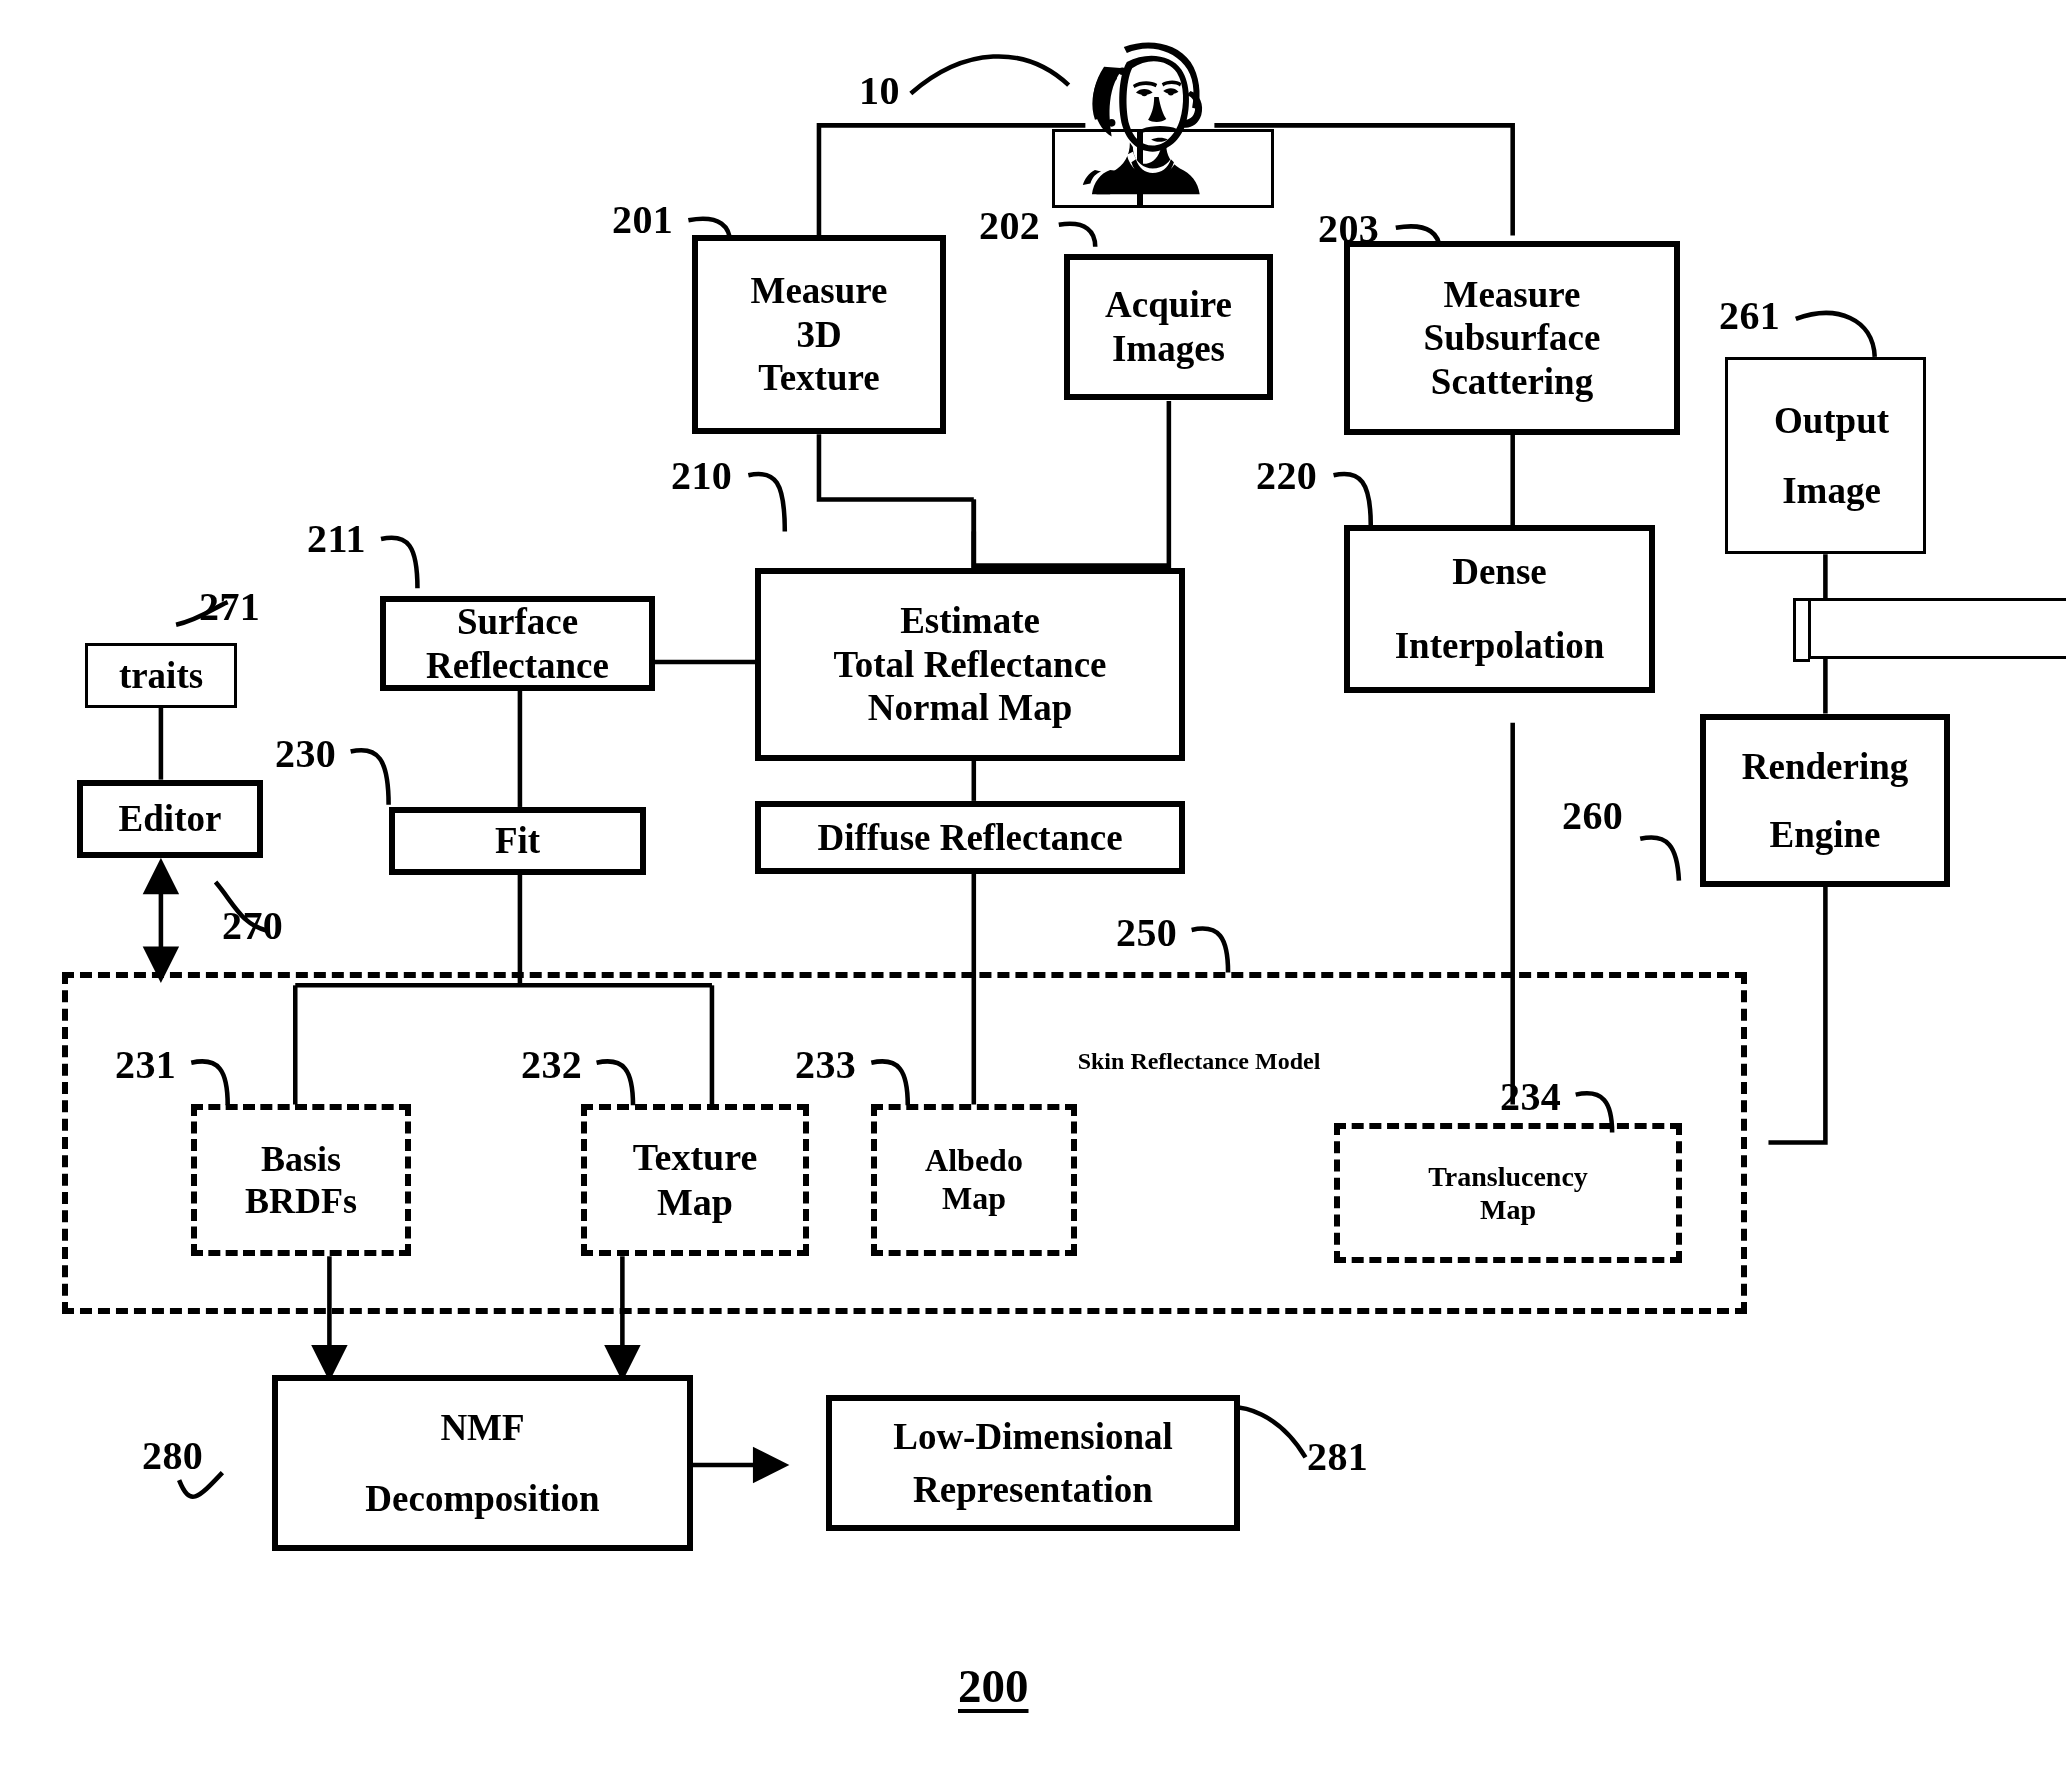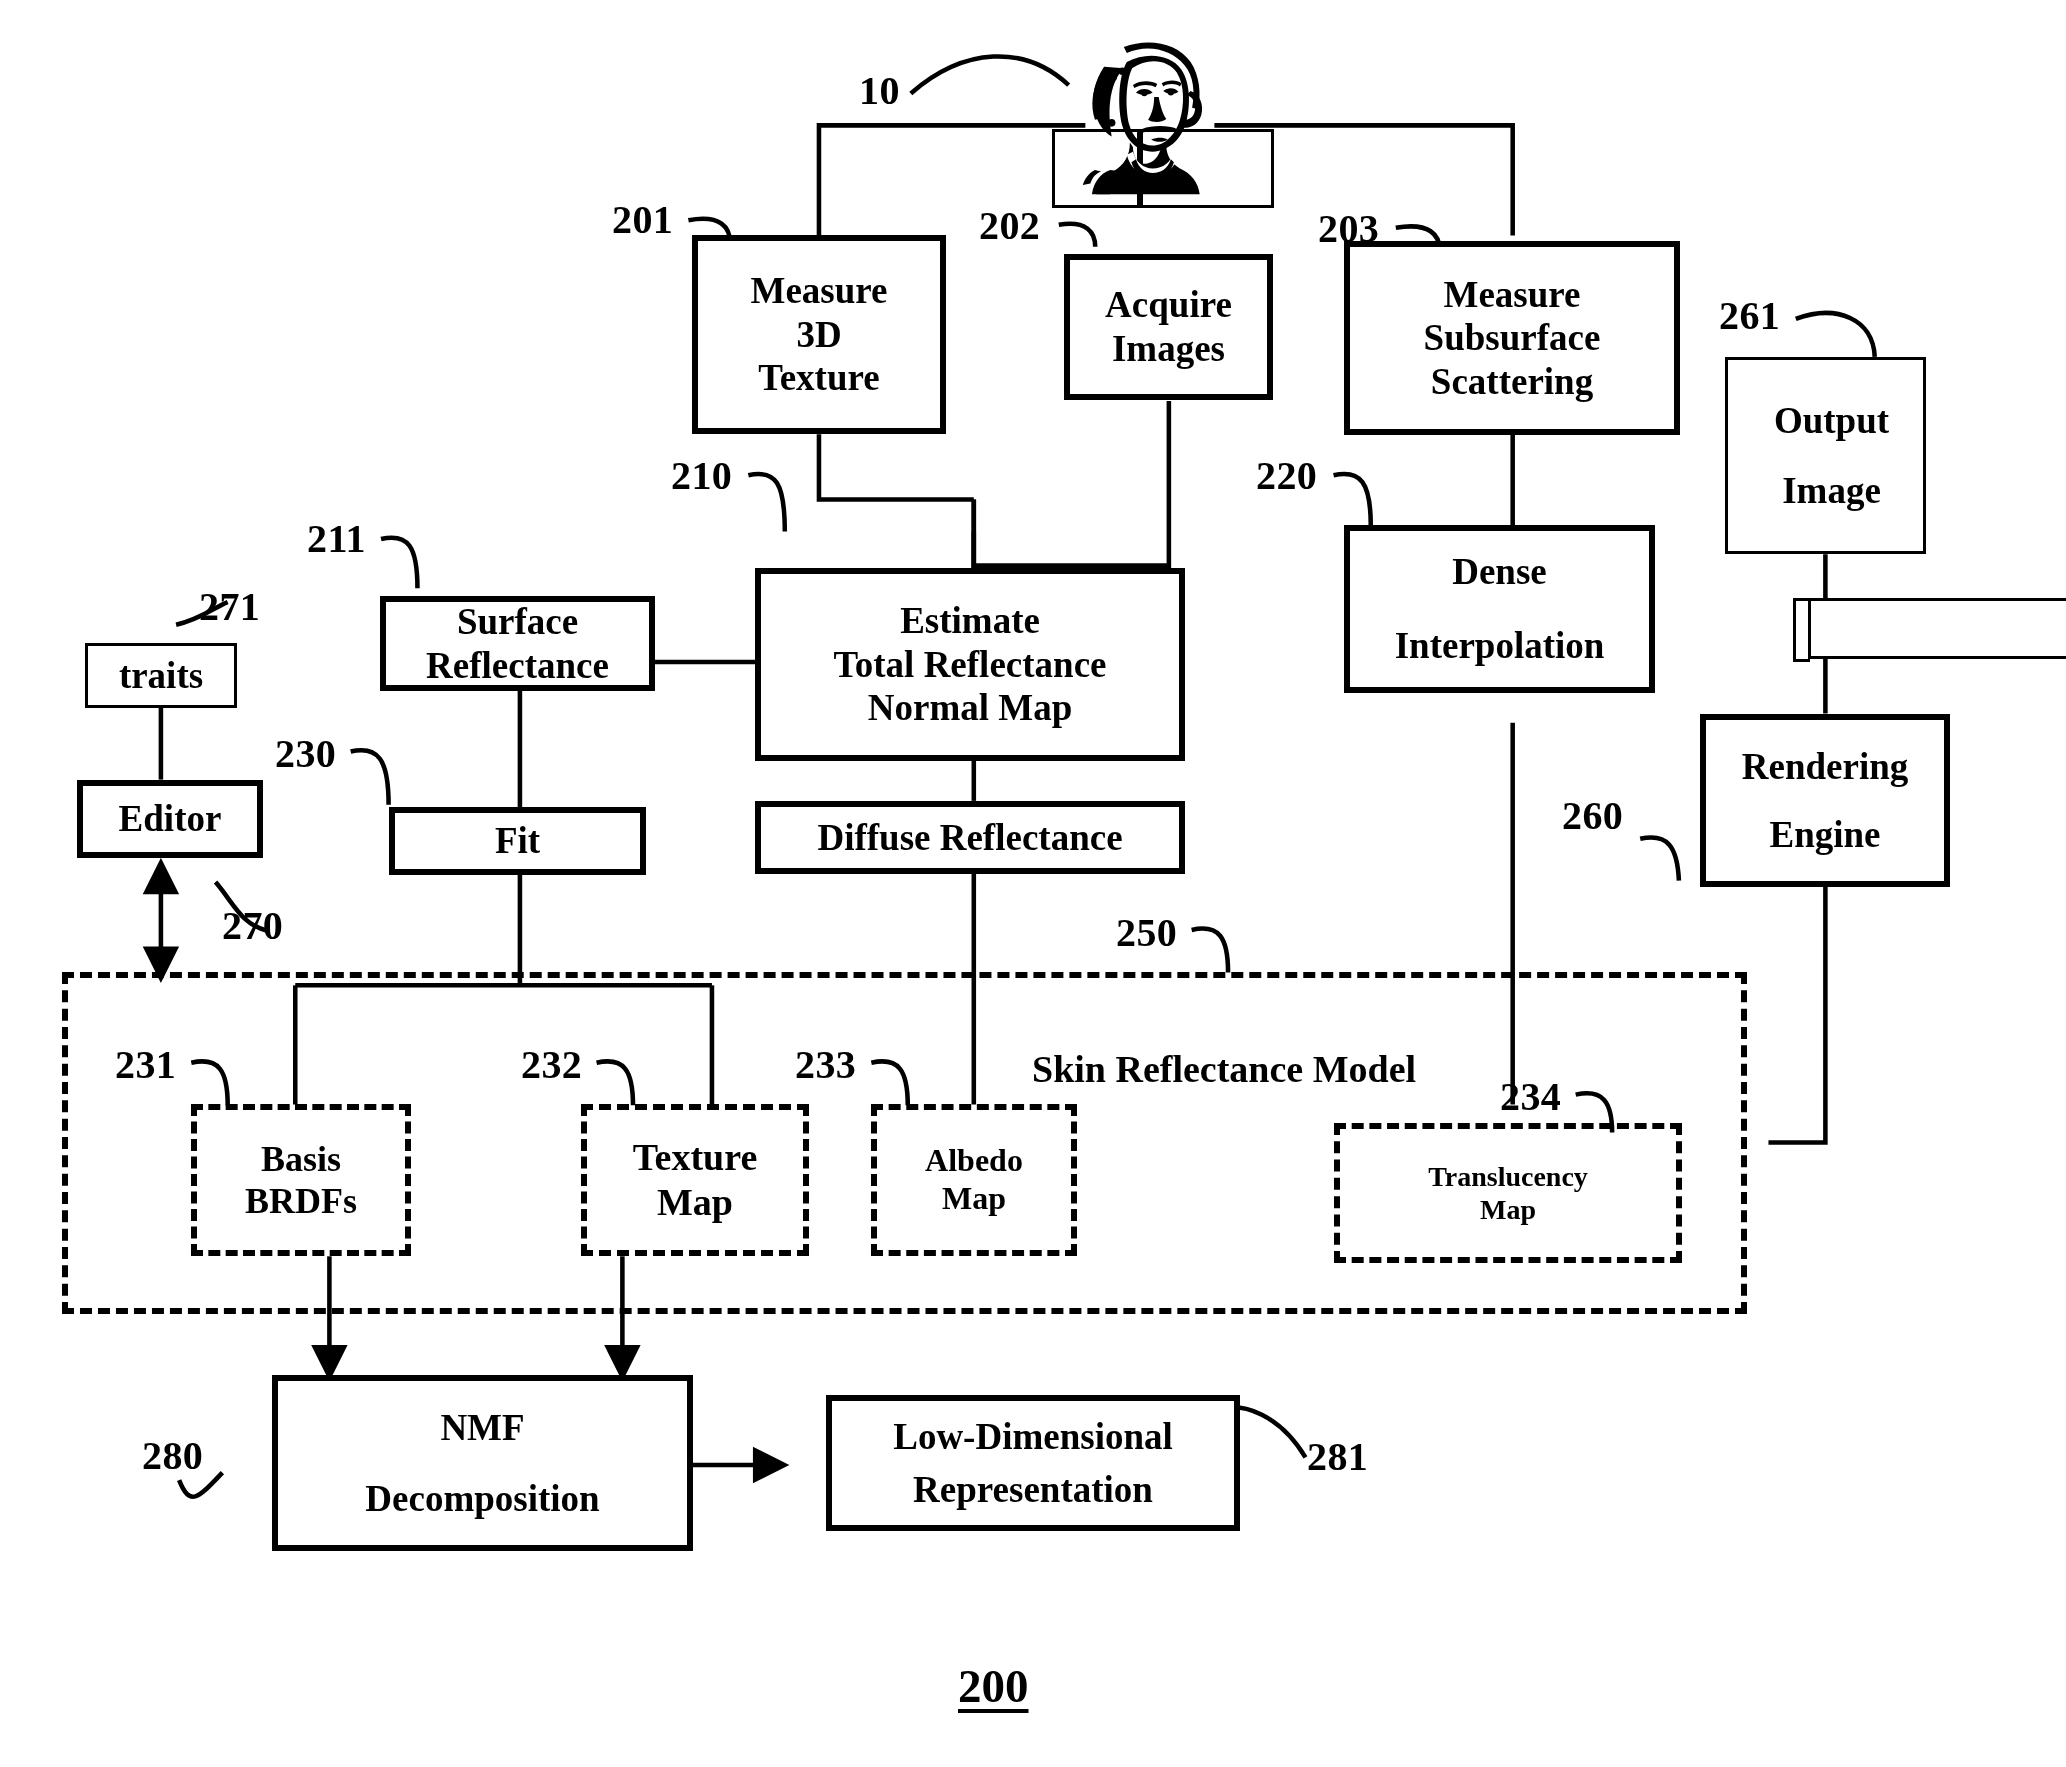--- a/index.html
+++ b/index.html
@@ -202,21 +202,21 @@
       <path d="M50 196 C42 200,36 208,34 216 L44 214 C46 206,52 200,58 198 Z"></path>
     </g>
   </svg>
 
   <div class="line" style="left:1052px;top:129px;width:88px;height:3px;"></div>
   <div style="position:absolute;left:1052px;top:129px;width:88px;height:79px;border:3px solid #000;box-sizing:border-box;background:transparent;z-index:6;"></div>
   <div style="position:absolute;left:1140px;top:129px;width:134px;height:79px;border:3px solid #000;box-sizing:border-box;background:transparent;z-index:6;"></div>
 
   <div class="box dash" style="left:62px;top:972px;width:1685px;height:342px;"></div>
 
-  <div class="label" style="left:1032px;top:1047px;width:334px;font-size:38px;">
+  <div class="label" style="left:1032px;top:1047px;width:334px;font-size:24px;">
     <span class="ln">Skin Reflectance</span>
     <span class="ln">Model</span>
   </div>
 
   <div class="box thick" style="left:692px;top:235px;width:254px;height:199px;font-size:37px;">
     <span class="ln">Measure</span>
     <span class="ln">3D</span>
     <span class="ln">Texture</span>
   </div>
 

